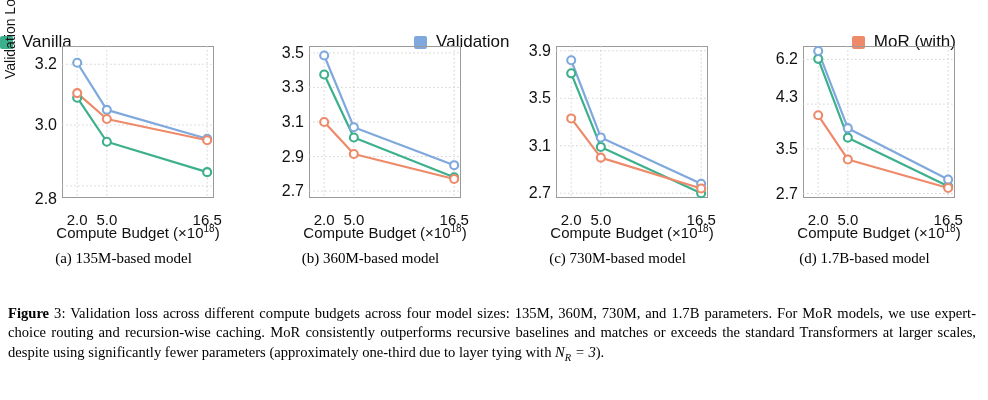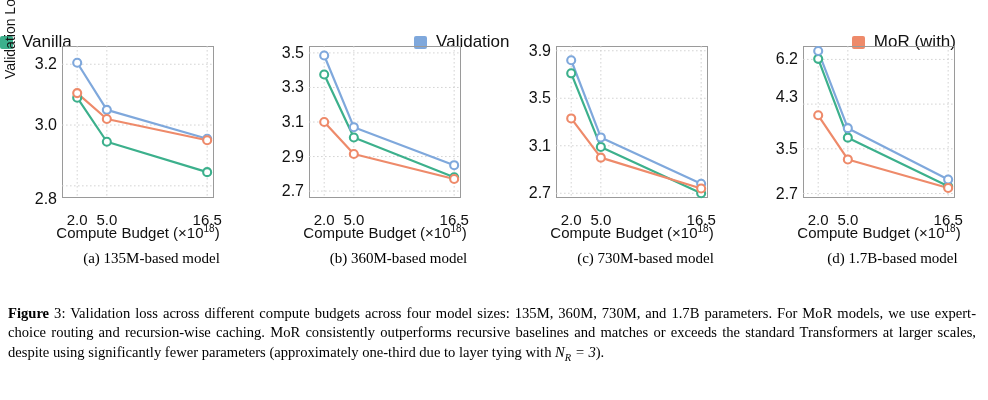--- a/index.html
+++ b/index.html
@@ -51,21 +51,21 @@
   }
   .xaxis-title {
     position: absolute; top: 100%; margin-top: 25px; left: 50%;
     transform: translateX(-50%);
     font-size: 15px; white-space: nowrap; color: #111;
   }
   .xaxis-title sup { font-size: 10px; }
   .subcap {
     position: absolute; top: 222px; left: 0; width: 247px;
     text-align: center; font-size: 15px;
-    font-family: "Liberation Serif", serif; color: #000; margin-left: 28px;
+    font-family: "Liberation Serif", serif; color: #000;
   }
   svg.plot { display: block; overflow: visible; }
 
   
   #caption {
     position: absolute; left: 8px; top: 304px; width: 968px;
     font-family: "Liberation Serif", serif;
     font-size: 14.6px; line-height: 1.32; color: #000;
     text-align: justify;
   }

